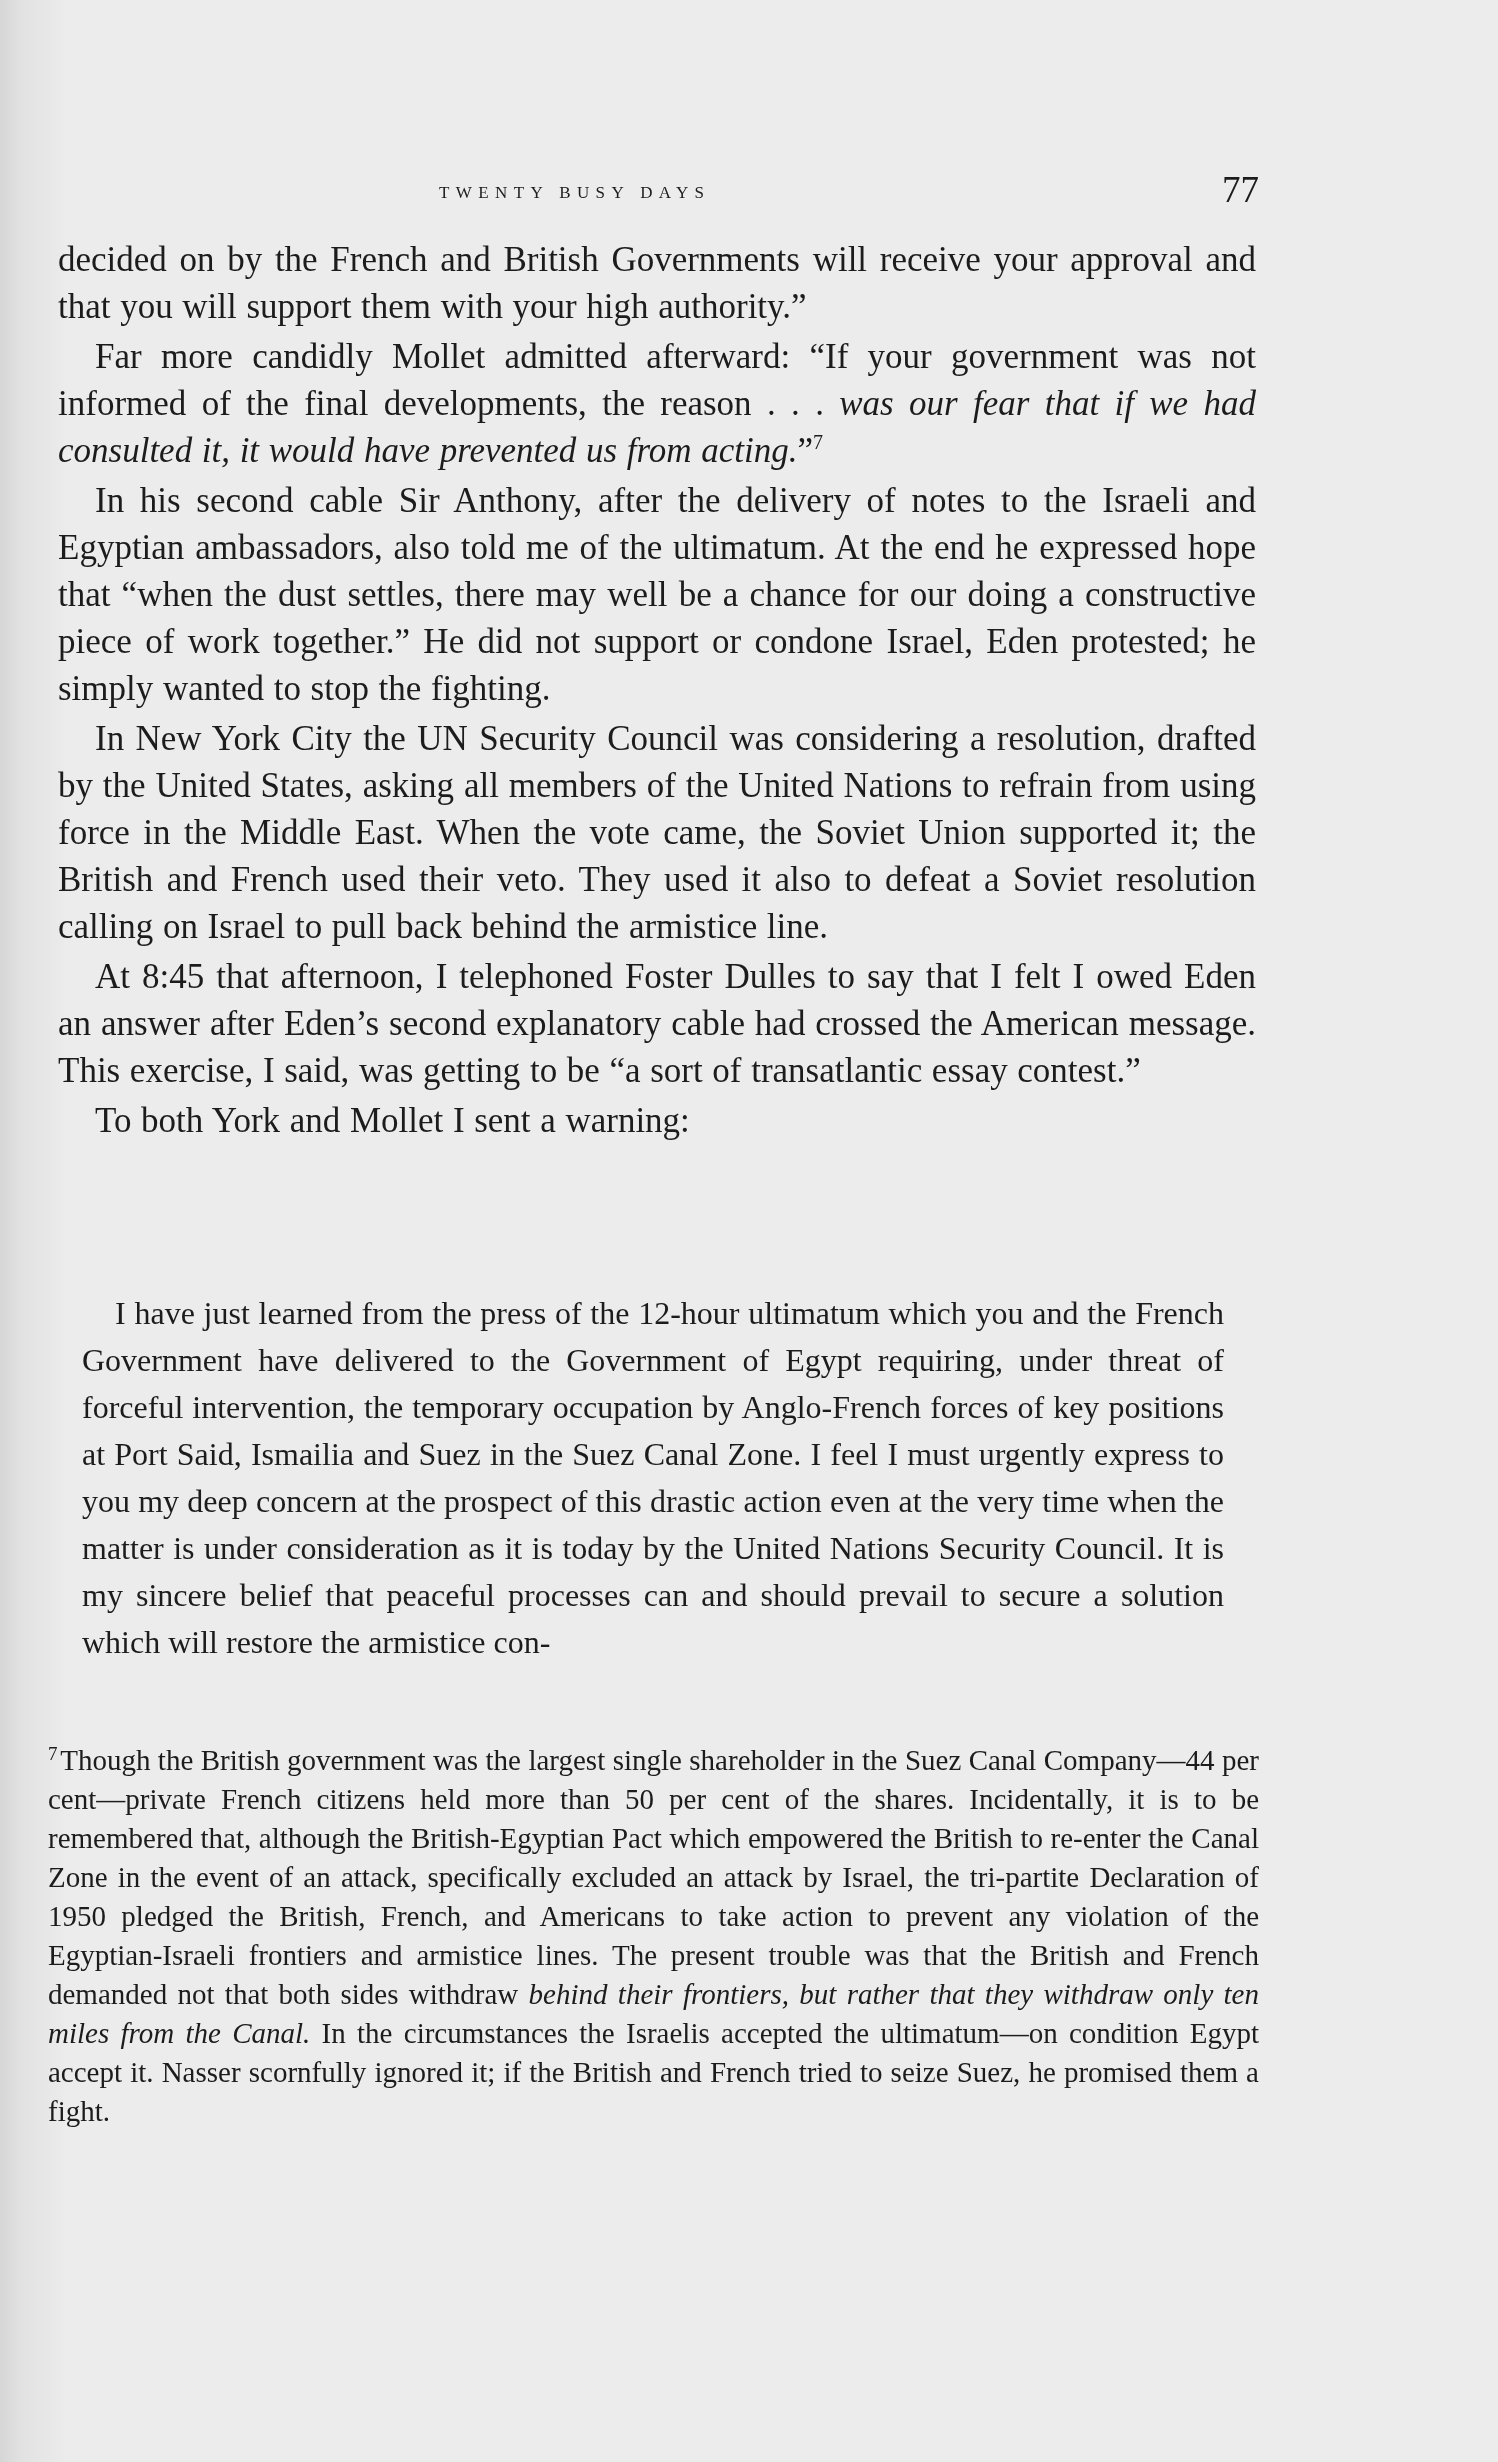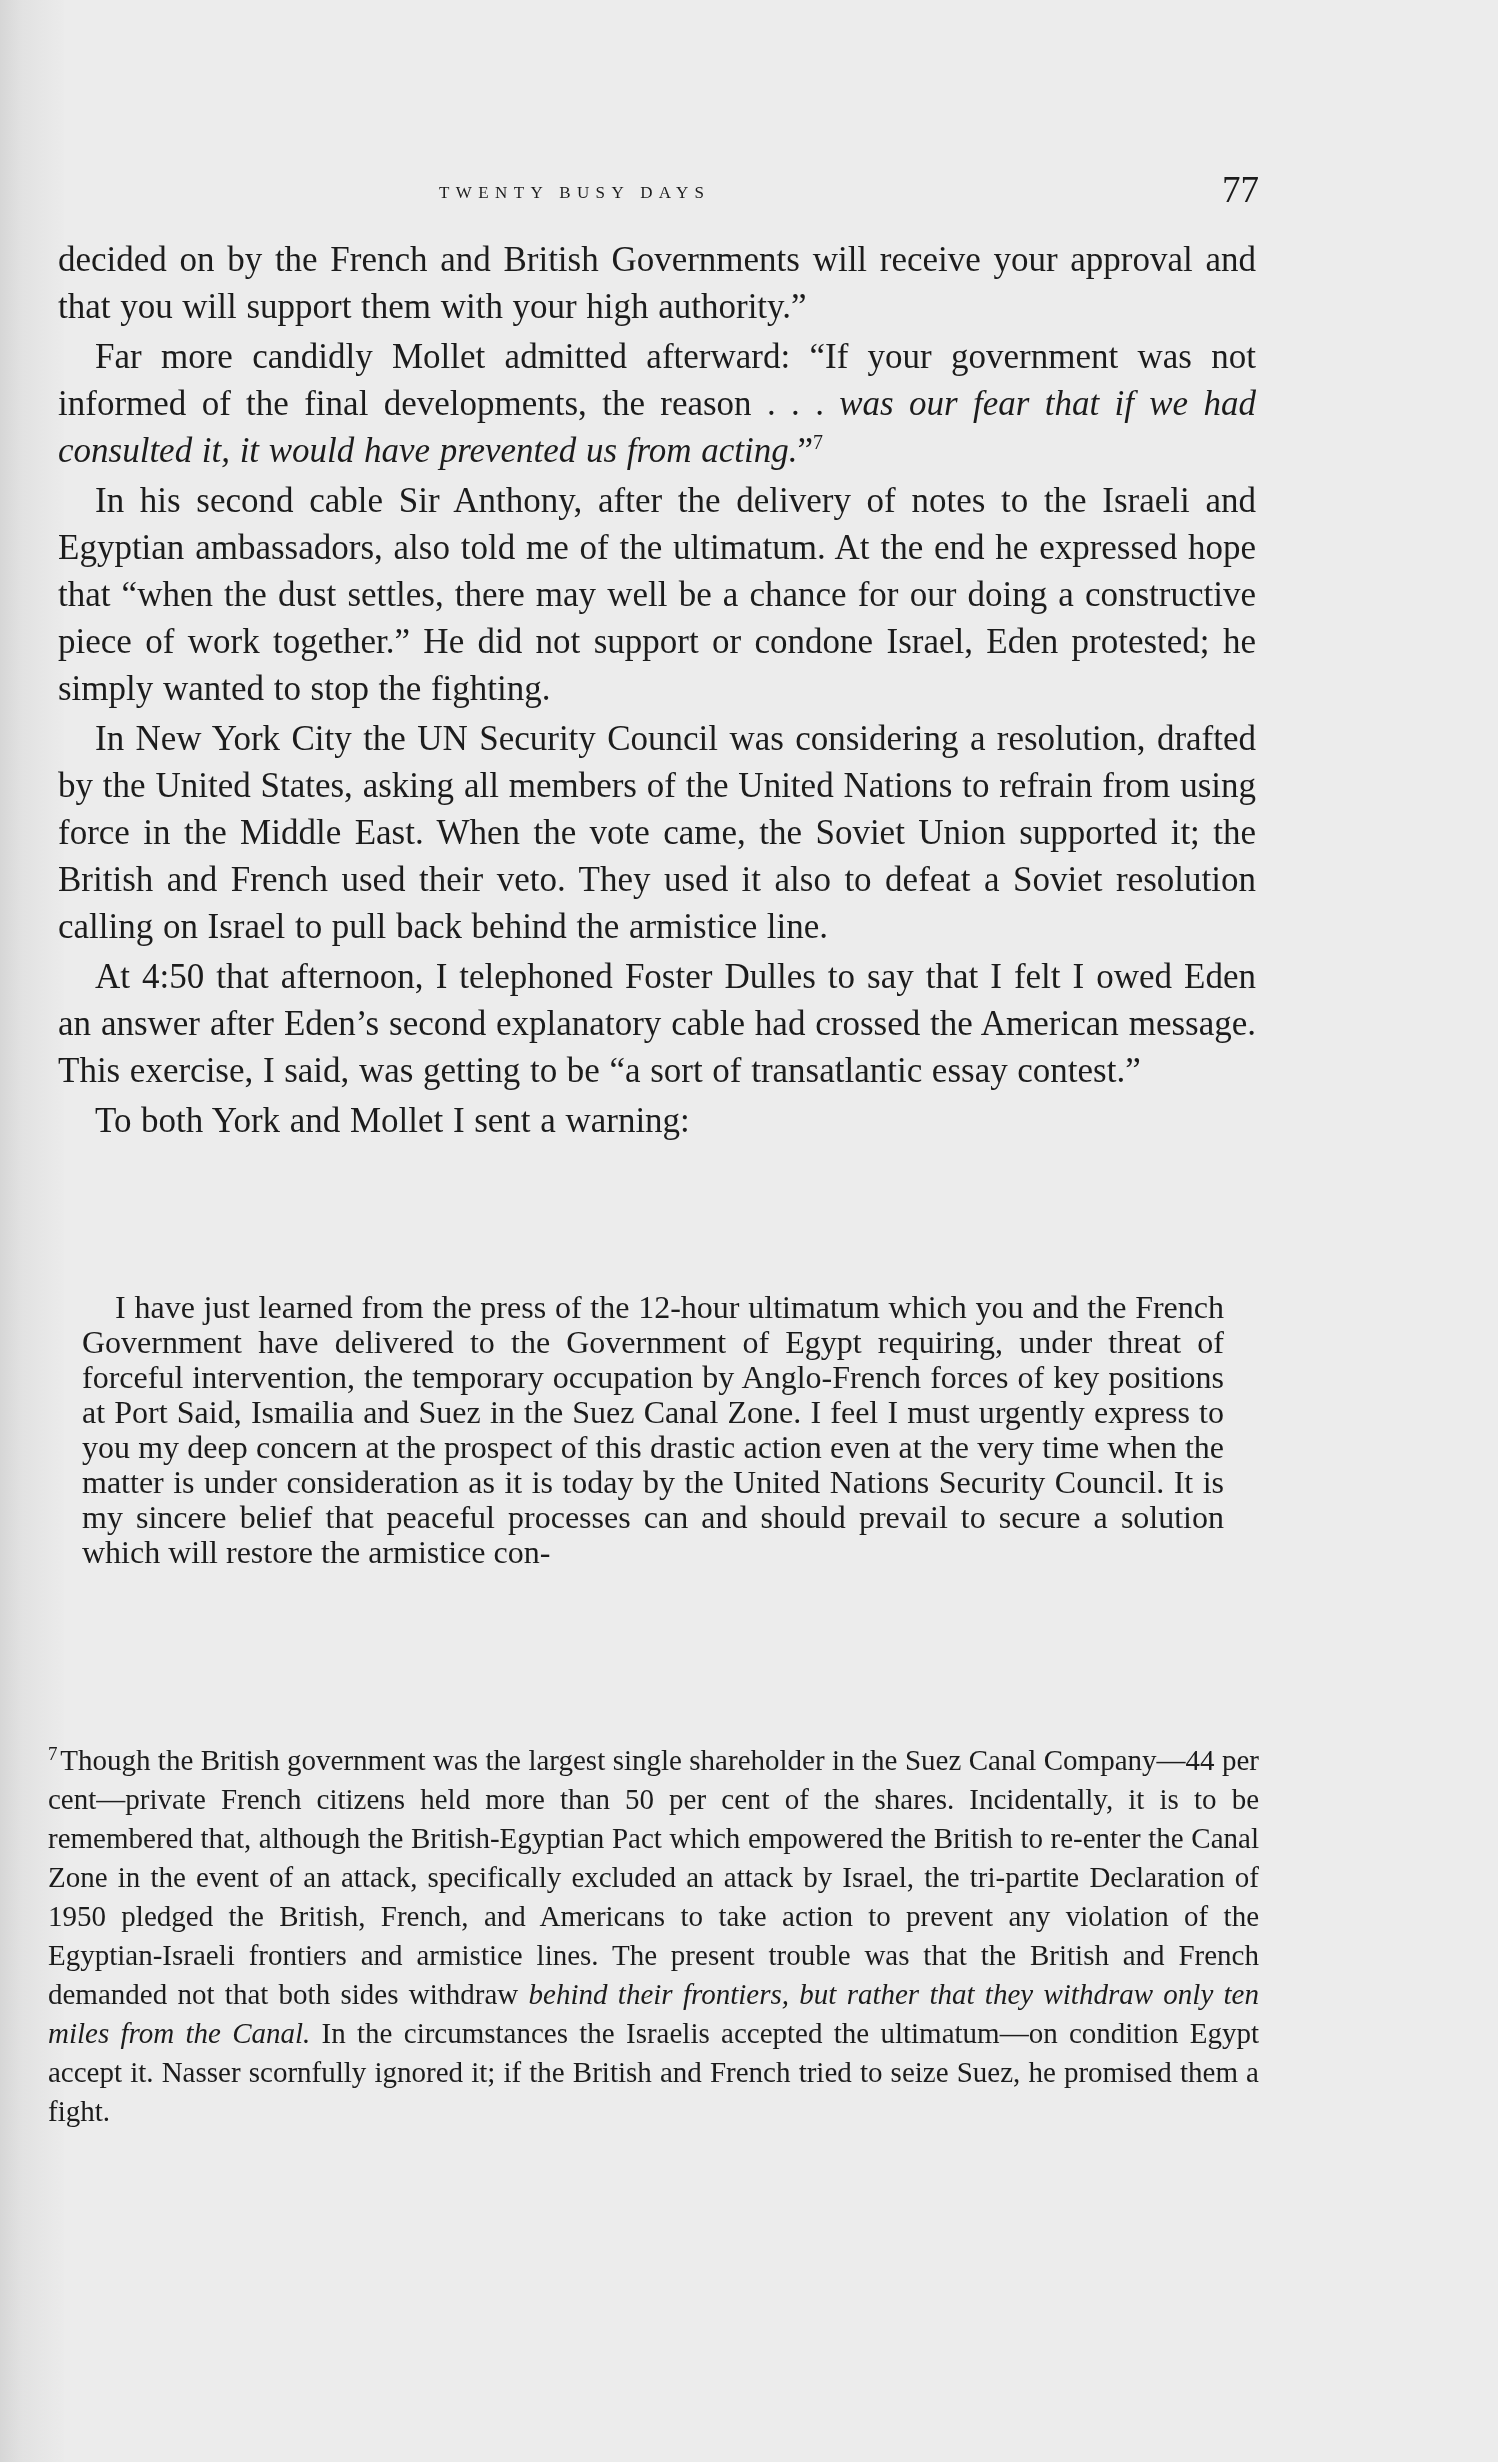--- a/index.html
+++ b/index.html
@@ -32,21 +32,21 @@
     font-size: 35px; line-height: 47px;
     text-align: justify;
     word-spacing: 0.9px;
   }
   .body p { margin: 3px; text-indent: 37px; }
   .body p.noindent { text-indent: 0; }
   .body p span.it { font-style: italic; }
   sup.fnref { font-size: 20px; vertical-align: 12.8px; line-height: 0; }
   .quote {
     position: absolute; top: 1290px; left: 82px; width: 1142px;
-    font-size: 32px; line-height: 35px;
+    font-size: 32px; line-height: 47px;
     text-align: justify;
   }
   .quote p { margin: 0; text-indent: 33px; }
   .footnote {
     position: absolute; top: 1721px; left: 48px; width: 1211px;
     font-size: 29px; line-height: 39px;
     text-align: justify;
     margin-top: 20px;
   }
   .footnote p { margin: 0; }
@@ -68,21 +68,21 @@
     <span>decided on by the French and British Governments will receive your approval and that you will support them with your high authority.”</span>
   </p>
   <p><span>Far more candidly Mollet admitted afterward: “If your government was not informed of the final developments, the reason . . . </span><span class="it">was our fear that if we had consulted it, it would have prevented us from acting.</span><span>”</span><sup class="fnref">7</sup></p>
   <p>
     <span>In his second cable Sir Anthony, after the delivery of notes to the Israeli and Egyptian ambassadors, also told me of the ultimatum. At the end he expressed hope that “when the dust settles, there may well be a chance for our doing a constructive piece of work together.” He did not support or condone Israel, Eden protested; he simply wanted to stop the fighting.</span>
   </p>
   <p>
     <span>In New York City the UN Security Council was considering a resolution, drafted by the United States, asking all members of the United Nations to refrain from using force in the Middle East. When the vote came, the Soviet Union supported it; the British and French used their veto. They used it also to defeat a Soviet resolution calling on Israel to pull back behind the armistice line.</span>
   </p>
   <p>
-    <span>At 4:50 that afternoon, I telephoned Foster Dulles to say that I felt I owed Eden an answer after Eden’s second explanatory cable had crossed the American message. This exercise, I said, was getting to be “a sort of transatlantic essay contest.”</span>
+    <span>At 8:45 that afternoon, I telephoned Foster Dulles to say that I felt I owed Eden an answer after Eden’s second explanatory cable had crossed the American message. This exercise, I said, was getting to be “a sort of transatlantic essay contest.”</span>
   </p>
   <p>
     <span>To both York and Mollet I sent a warning:</span>
   </p>
 </div>
 
 <div class="quote">
   <p>
     <span>I have just learned from the press of the 12-hour ultimatum which you and the French Government have delivered to the Government of Egypt requiring, under threat of forceful intervention, the temporary occupation by Anglo-French forces of key positions at Port Said, Ismailia and Suez in the Suez Canal Zone. I feel I must urgently express to you my deep concern at the prospect of this drastic action even at the very time when the matter is under consideration as it is today by the United Nations Security Council. It is my sincere belief that peaceful processes can and should prevail to secure a solution which will restore the armistice con-</span>
   </p>

